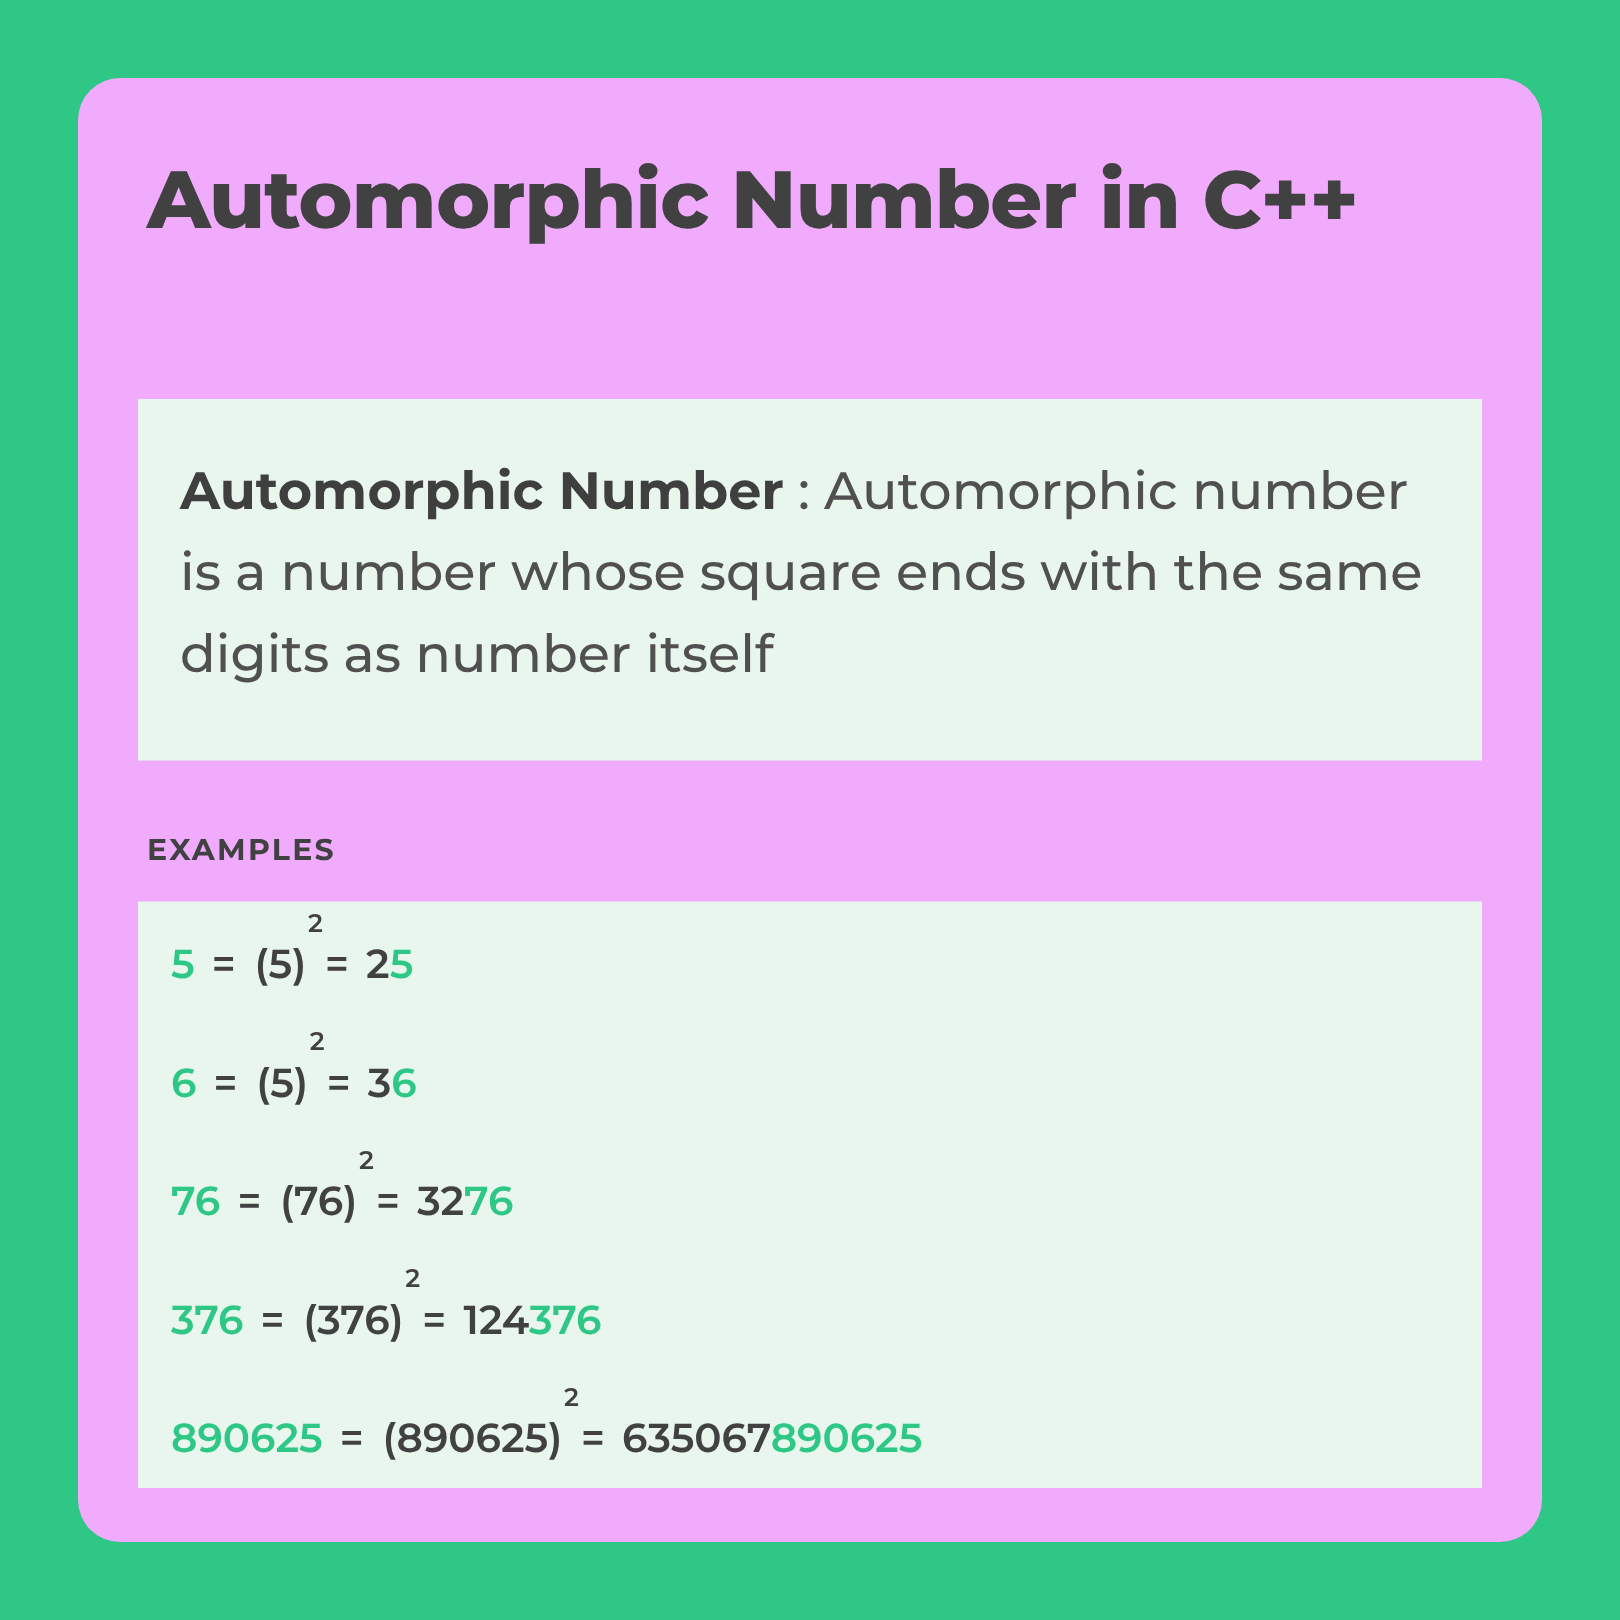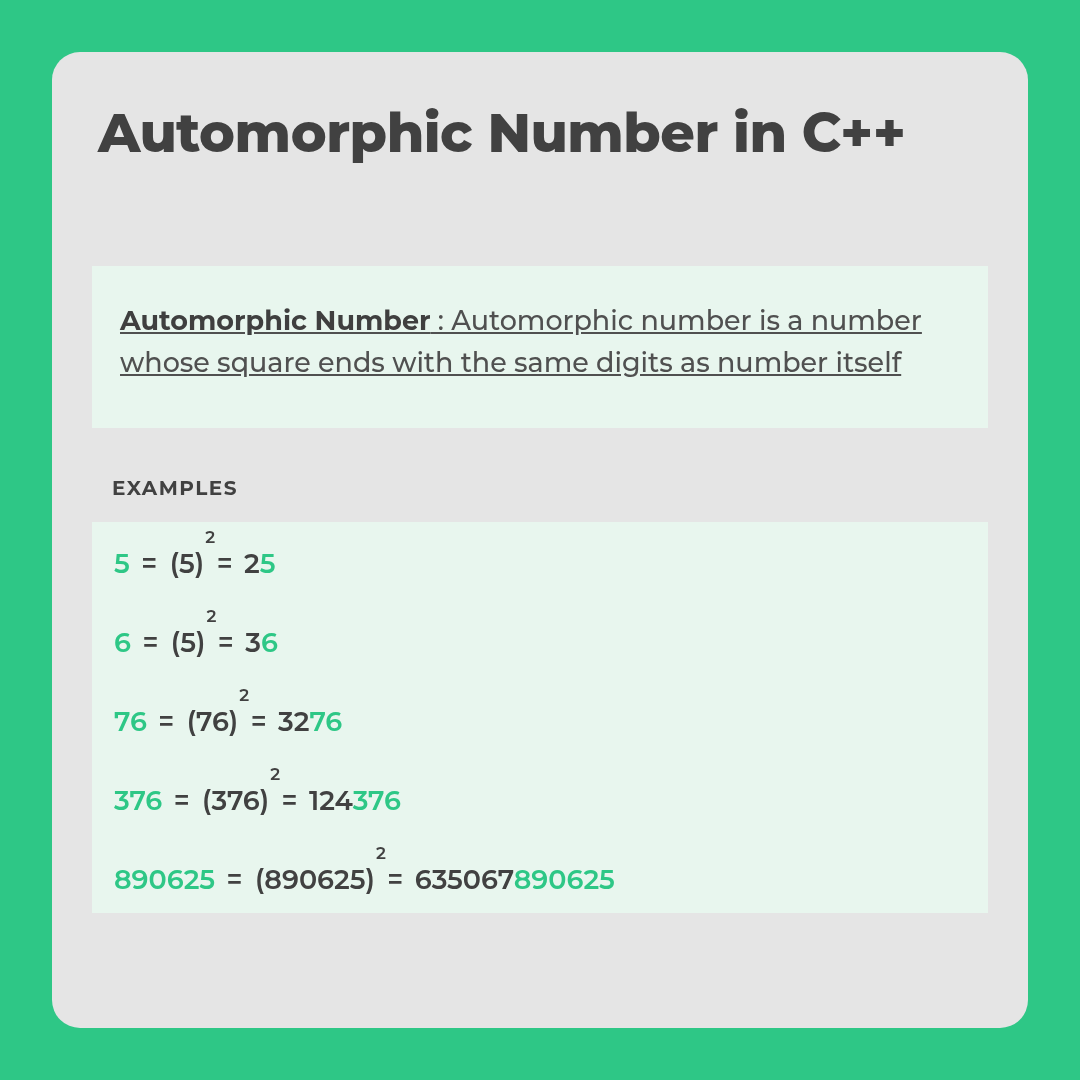--- a/index.html
+++ b/index.html
@@ -12,54 +12,53 @@
     height: 1080px;
     background: #2ec786;
     font-family: "Montserrat", "Segoe UI", -apple-system, BlinkMacSystemFont, sans-serif;
     display: flex;
     align-items: center;
     justify-content: center;
   }
   .card {
     width: 976px;
     height: 976px;
-    background: #e5e5e5;
+    background: #f0abfc;
     border-radius: 28px;
     padding: 48px 40px 26px 40px;
   }
   .title {
     font-size: 54px;
     font-weight: 800;
     color: #414141;
     letter-spacing: -0.5px;
     margin-bottom: 100px;
     margin-left: 6px;
   }
   .def-box {
     background: #e8f6ee;
     padding: 34px 28px 44px 28px;
     margin-bottom: 48px;
   }
   .def-text {
-    font-size: 27px;
+    font-size: 35px;
     color: #505050;
     line-height: 1.55;
     font-weight: 500;
-    text-decoration: underline;
   }
   .def-text .term {
     font-weight: 700;
     color: #3f3f3f;
   }
   .examples-label {
     font-size: 20px;
     font-weight: 700;
     color: #414141;
     letter-spacing: 1.5px;
-    margin-left: 20px;
+    margin-left: 6px;
     margin-bottom: 22px;
   }
   .examples-box {
     background: #e8f6ee;
     padding: 28px 22px 20px 22px;
   }
   .ex-row {
     font-size: 27px;
     font-weight: 600;
     color: #414141;

